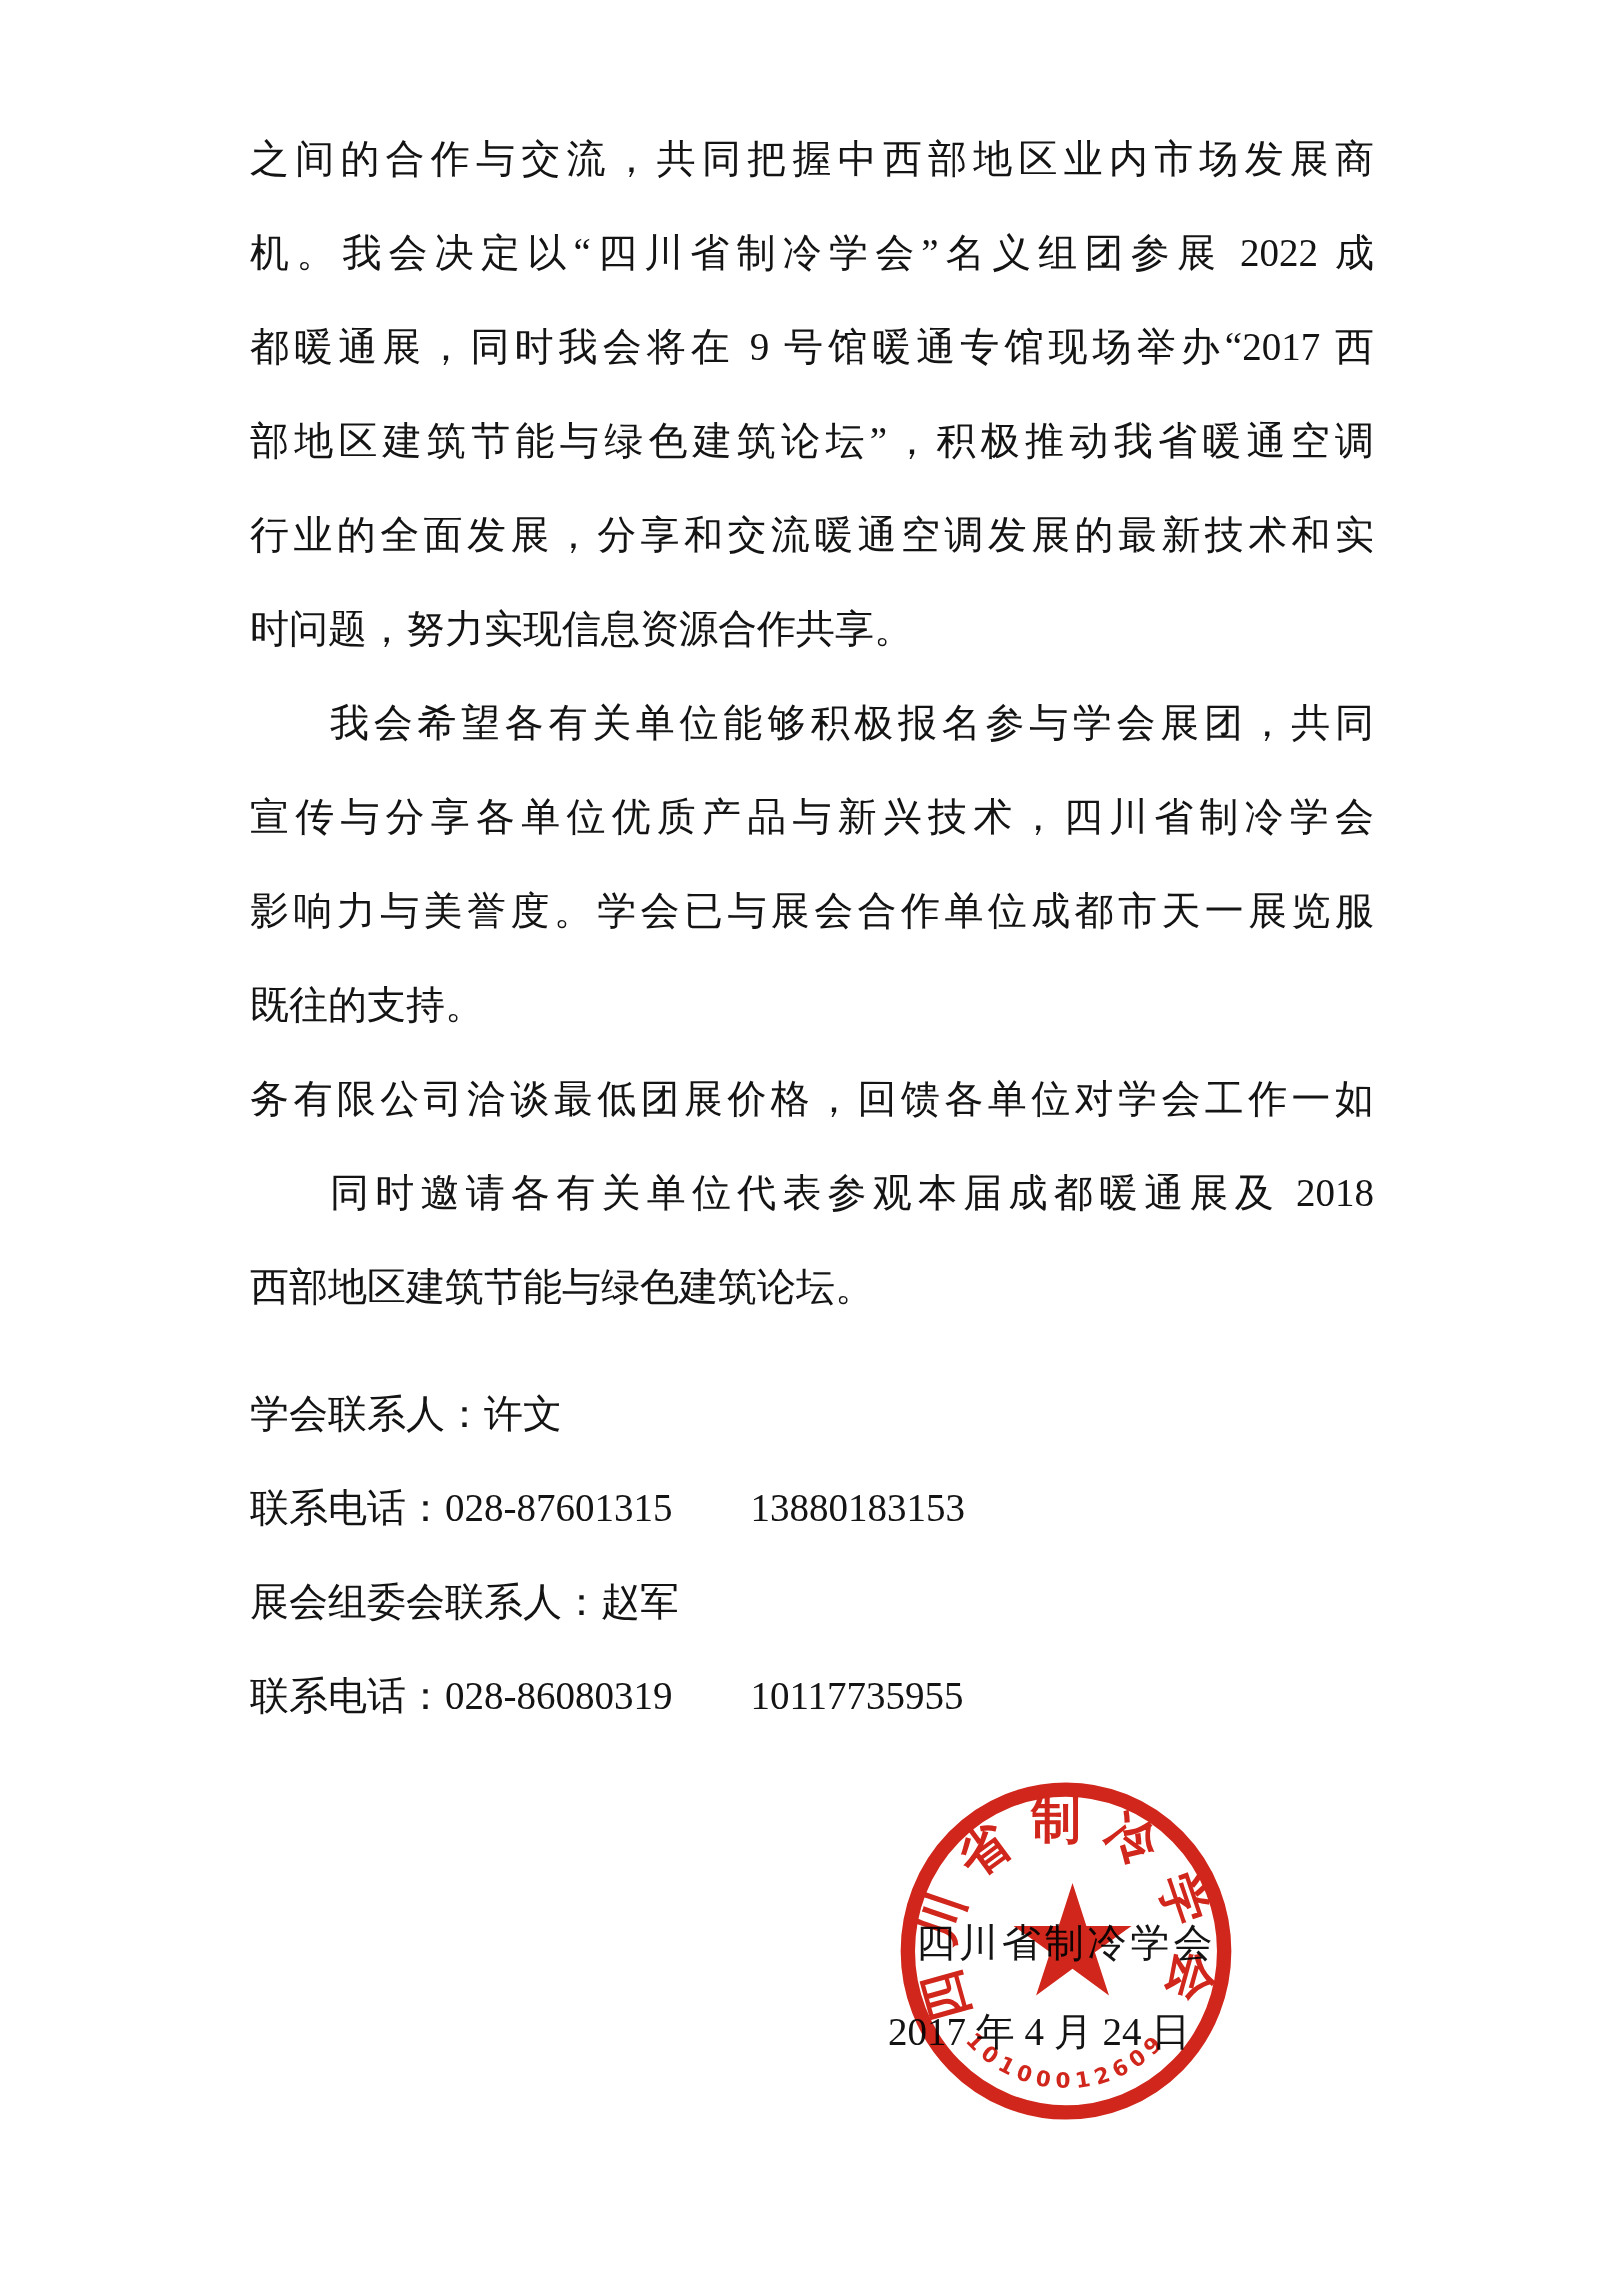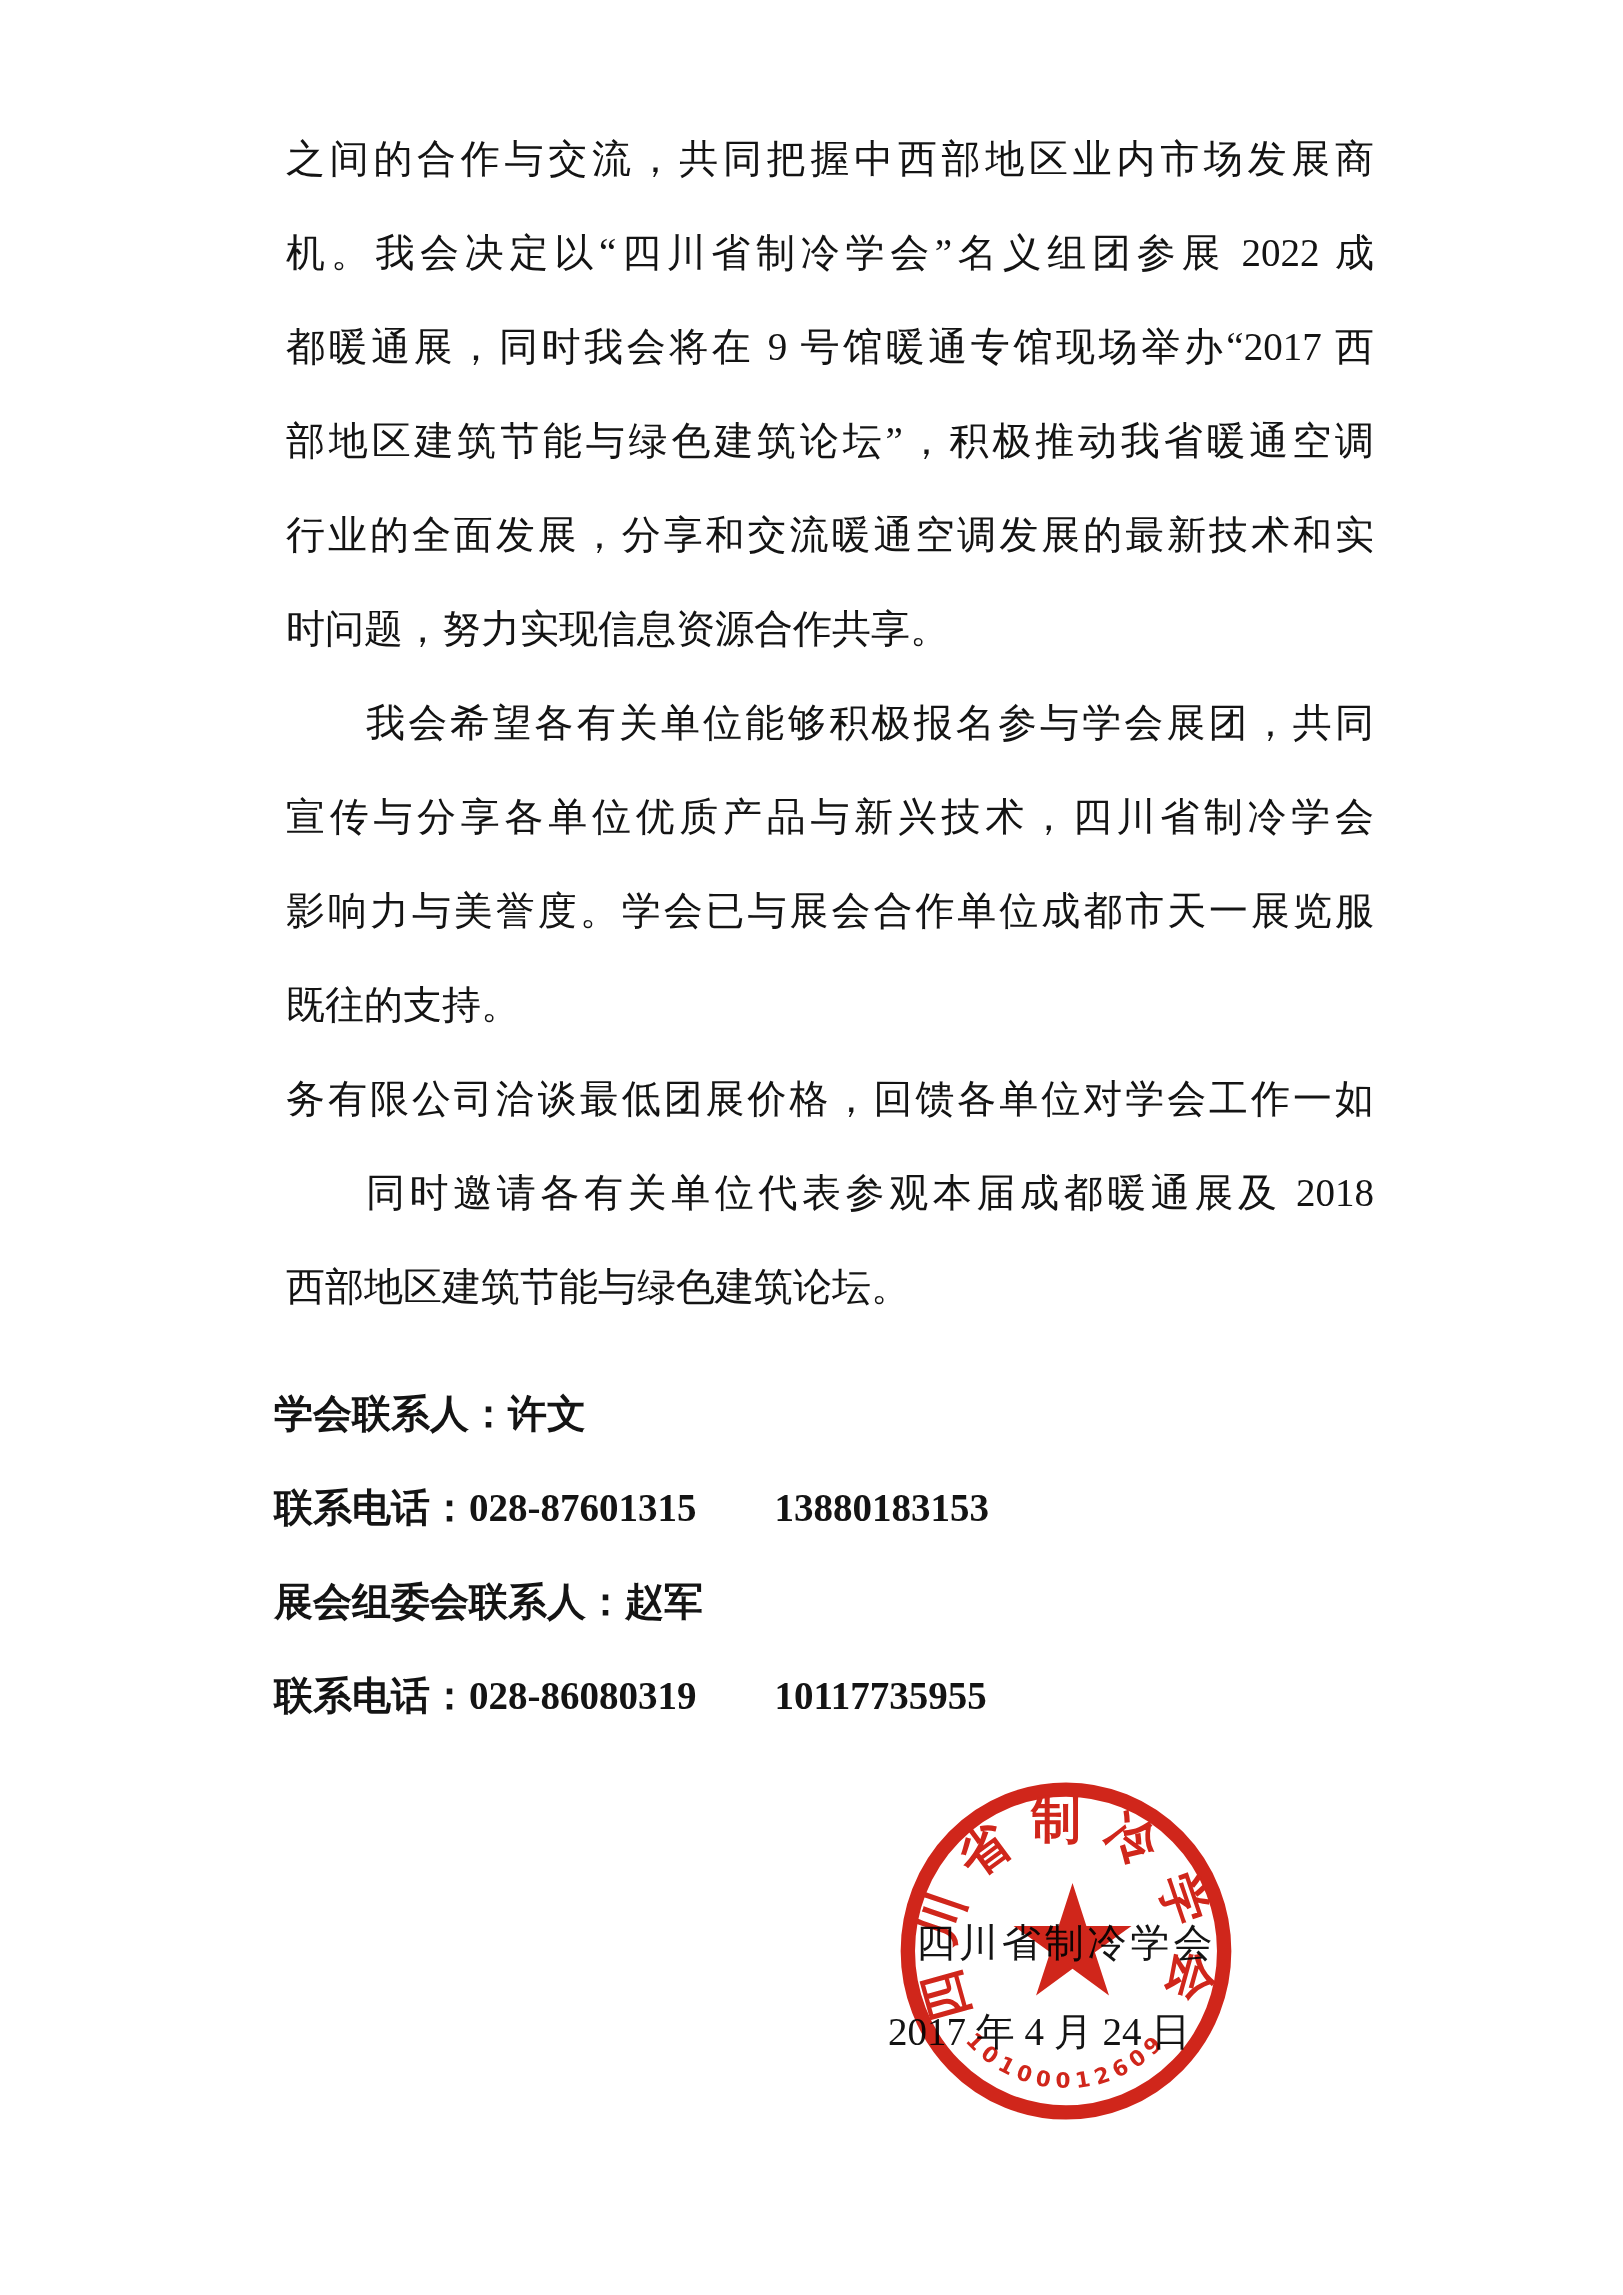--- a/index.html
+++ b/index.html
@@ -14,32 +14,30 @@
     color: #141414;
   }
   .body-block {
     position: absolute;
     left: 250px;
     top: 112px;
     width: 1124px;
   }
   .contact-block {
     position: absolute;
-    left: 238px;
+    left: 250px;
     top: 1367px;
     width: 1124px;
-    font-weight: bold;
   }
   .line {
     height: 94px;
     line-height: 94px;
     font-size: 39px;
     white-space: pre-wrap;
     text-align: left;
-    margin-left: 36px;
   }
   .line.just {
     text-align: justify;
     text-align-last: justify;
     text-justify: inter-character;
   }
   .line.indent { text-indent: 80px; }
   .signature-line {
     position: absolute;
     left: 916px;

